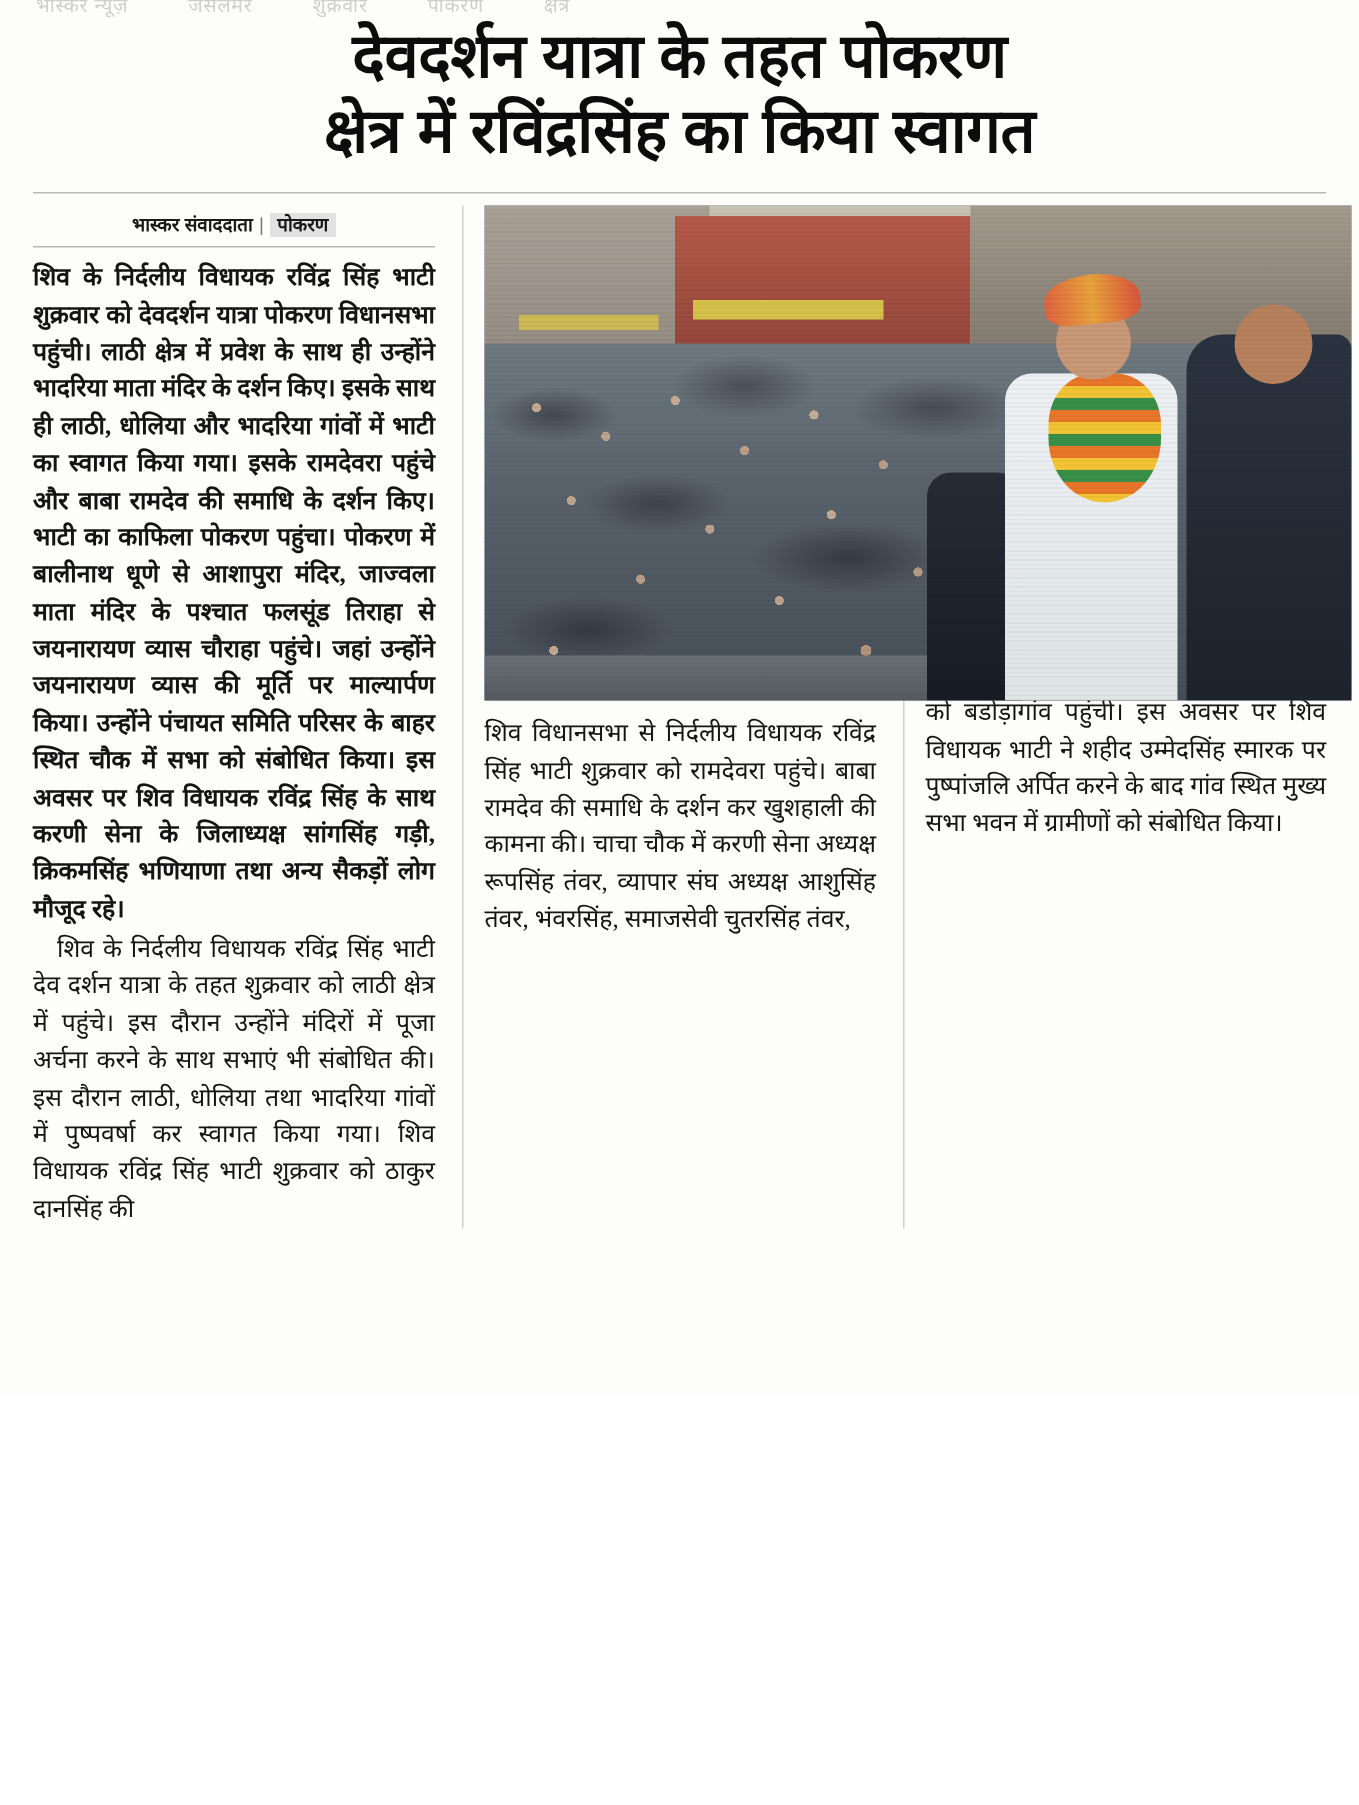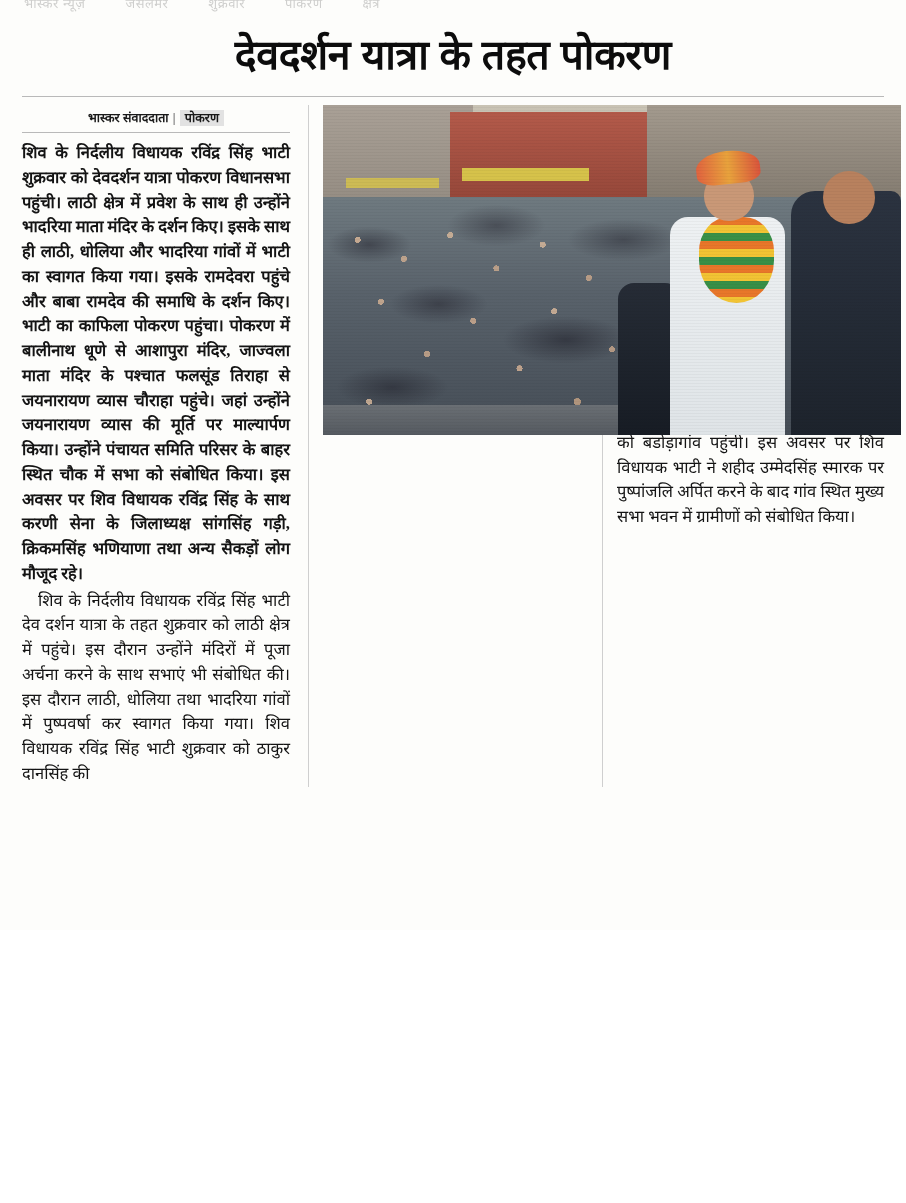--- a/index.html
+++ b/index.html
@@ -44,21 +44,21 @@
     align-items: flex-start;
     letter-spacing: 0.5px;
   }
   .top-bleed span {
     white-space: nowrap;
     transform: translateY(-6px);
   }
 
   .headline {
     margin: 0;
-    padding-top: 30px;
+    padding-top: 12px;
     font-family: "Liberation Sans", sans-serif;
     font-weight: bold;
     font-size: 41px;
     line-height: 1.22;
     color: #0c0c0c;
     text-align: center;
     letter-spacing: -0.3px;
   }
   .headline .l2 {
     display: block;
@@ -262,20 +262,21 @@
   <div class="top-bleed">
     <span>भास्कर न्यूज़</span>
     <span>जैसलमेर</span>
     <span>शुक्रवार</span>
     <span>पोकरण</span>
     <span>क्षेत्र</span>
   </div>
 
   <h1 class="headline">
     <span class="l1">देवदर्शन यात्रा के तहत पोकरण</span>
+    <span class="l2">क्षेत्र में रविंद्रसिंह का किया स्वागत</span>
   </h1>
 
   <hr class="rule">
 
   <div class="content">
 
     <div class="col c1">
       <div class="byline">
         <span>भास्कर संवाददाता</span><span class="sep">|</span><span class="place">पोकरण</span>
       </div>
@@ -299,20 +300,21 @@
         <div class="road"></div>
         <div class="man-mid"></div>
         <div class="speaker-body"></div>
         <div class="garland"></div>
         <div class="speaker-head"></div>
         <div class="turban"></div>
         <div class="man-right"></div>
         <div class="man-right-head"></div>
         <div class="grain"></div>
       </div>
+      <p class="body">शिव विधानसभा से निर्दलीय विधायक रविंद्र सिंह भाटी शुक्रवार को रामदेवरा पहुंचे। बाबा रामदेव की समाधि के दर्शन कर खुशहाली की कामना की। चाचा चौक में करणी सेना अध्यक्ष रूपसिंह तंवर, व्यापार संघ अध्यक्ष आशुसिंह तंवर, भंवरसिंह, समाजसेवी चुतरसिंह तंवर,</p>
     </div>
 
     <div class="col c3">
       <p class="body noindent">भोमसिंह तंवर, शिक्षाविद वीरेंद्रसिंह राठौड़, हीरसिंह मोजूद रहे।</p>
       <p class="body"><span class="dateline">जैसलमेर</span><span class="dateline-pipe">|</span><span>देव दर्शन यात्रा पर आए शिव विधायक रविंद्रसिंह भाटी का स्वागत किया गया। सामाजिक कार्यकर्ता तनेसिंह भाटी ने बताया कि ऊंट, जीप, मोटरसाइकिल एवं अन्य वाहनों काफिला आभट जी जुझार मंदिर पहुंचा। जहां पर शिव विधायक भाटी ने पूजा अर्चना की। इ युवाओं ने 21 किलो की माला पहनाकर उत्साह के साथ विधायक भाटी का स्वागत किया।</span></p>
       <p class="body"><span class="dateline">बडोड़ागांव</span><span class="dateline-pipe">|</span><span>शिव विधायक रविंद्रसिंह भाटी द्वारा की जा रही ईश आराधना यात्रा शुक्रवार को बडोड़ागांव पहुंची। इस अवसर पर शिव विधायक भाटी ने शहीद उम्मेदसिंह स्मारक पर पुष्पांजलि अर्पित करने के बाद गांव स्थित मुख्य सभा भवन में ग्रामीणों को संबोधित किया।</span></p>
     </div>
 
   </div>
 </div>

